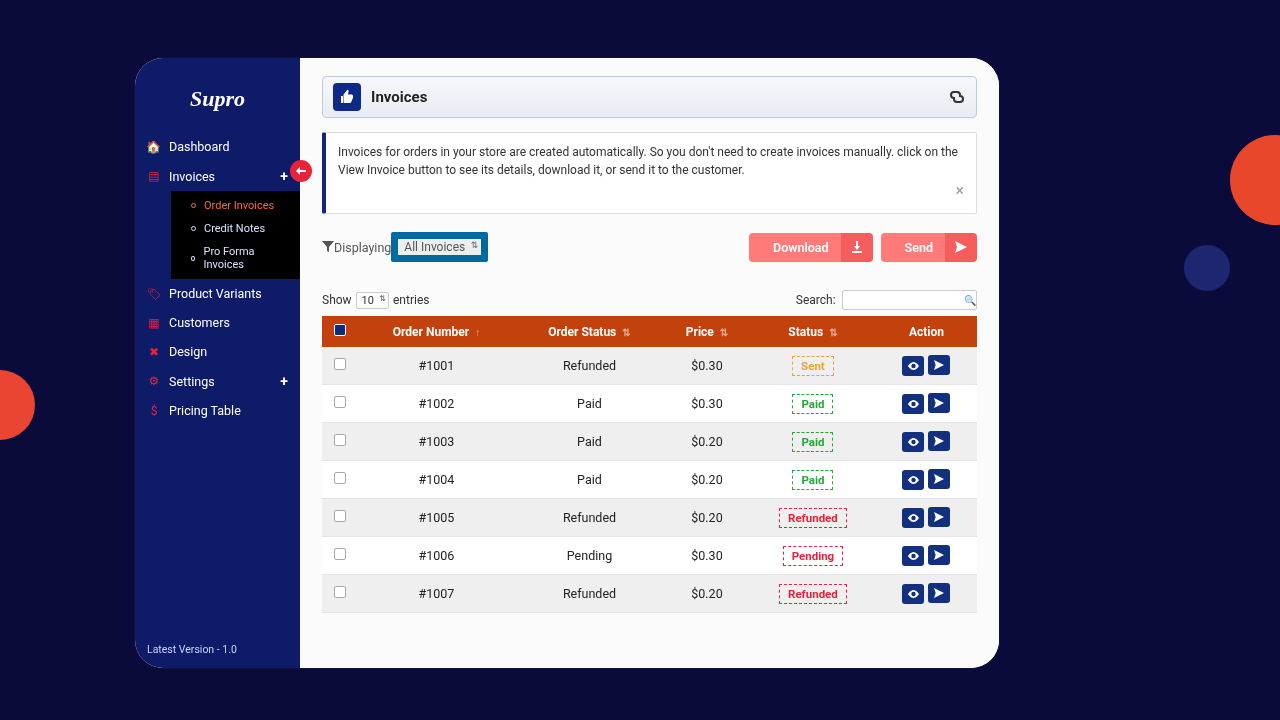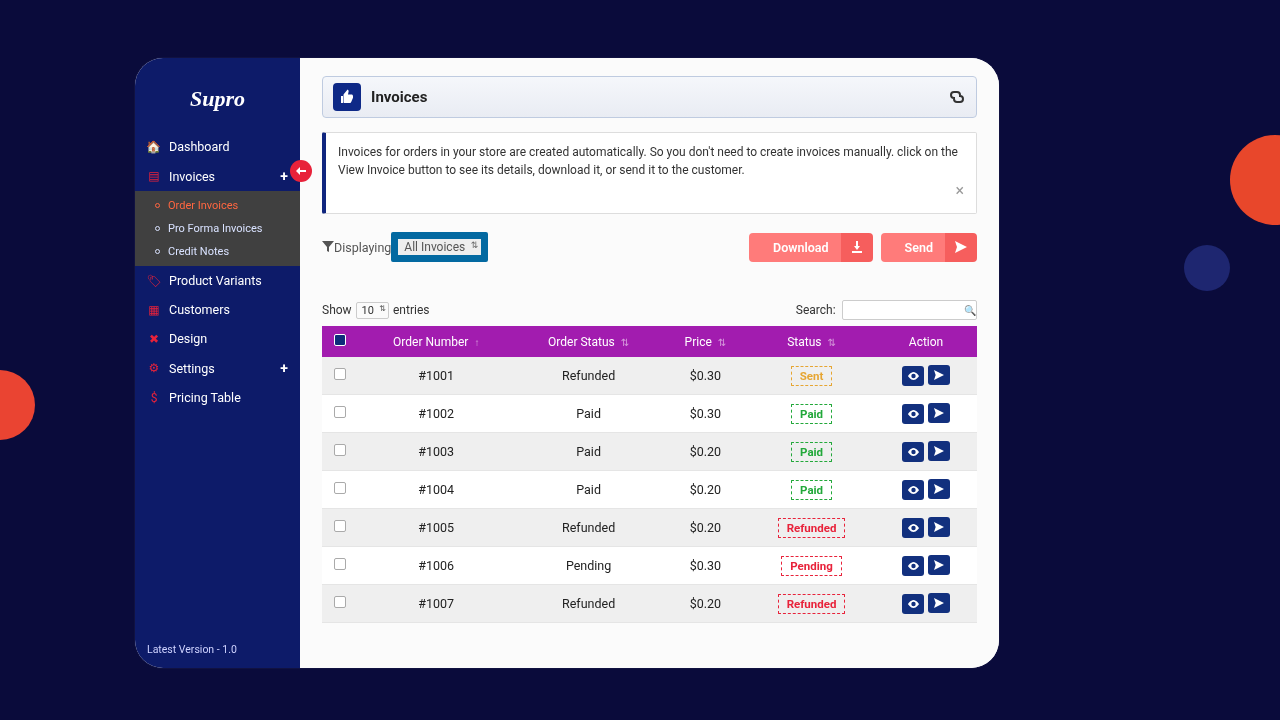--- a/index.html
+++ b/index.html
@@ -10,21 +10,21 @@
 .panel{position:absolute;left:135px;top:58px;width:864px;height:610px;border-radius:28px;background:#fff;display:flex;overflow:hidden;box-shadow:0 0 0 1px rgba(255,255,255,.03);}
 .sidebar{width:165px;background:#0d1b69;color:#fff;padding:28px 0 0;position:relative;display:flex;flex-direction:column;}
 .logo{font-family:cursive;font-style:italic;font-weight:700;font-size:22px;text-align:center;margin-bottom:20px;color:#fff;}
 .togglebtn{position:absolute;right:-12px;top:102px;width:22px;height:22px;border-radius:50%;background:#e8223a;display:flex;align-items:center;justify-content:center;color:#fff;font-size:11px;}
 .nav{display:flex;flex-direction:column;font-size:12px;}
 .nav-item{display:flex;align-items:center;gap:8px;padding:7px 12px;color:#fff;cursor:pointer;}
 .nav-item .icon{width:14px;display:inline-flex;justify-content:center;color:#e8223a;font-size:12px;}
 .nav-item.text-item{font-size:12.5px;}
 .nav-item.open{background:#0d1b69;}
 .plus{margin-left:auto;color:#fff;font-size:14px;font-weight:700;}
-.sub{background:#404040;padding:3px 0;}
+.sub{background:#000000;padding:3px 0;margin-left:36px;}
 .sub-item{display:flex;align-items:center;gap:8px;padding:5px 20px;font-size:11px;color:#d9e2ff;cursor:pointer;}
 .sub-item.active{color:#ff6640;}
 .sub-item .dot{width:5px;height:5px;border:1px solid currentColor;border-radius:50%;}
 .version{margin-top:auto;font-size:10.5px;color:#cfd3ff;padding:8px 12px 12px;}
 .content{flex:1;background:#fbfbfb;padding:18px 22px;overflow:auto;}
 .titlebar{background:linear-gradient(#f5f7fb,#e9ecf3);border:1px solid #bfcbe0;border-radius:4px;display:flex;align-items:center;gap:10px;padding:6px 10px;margin-bottom:14px;}
 .titlebar .thumb{width:28px;height:28px;background:#0e2987;border-radius:4px;display:flex;align-items:center;justify-content:center;}
 .titlebar .title{font-weight:700;font-size:15px;color:#222;}
 .titlebar .link{margin-left:auto;color:#333;font-size:16px;}
 .alert{display:flex;align-items:flex-start;border:1px solid #ddd;border-left:4px solid #10267f;background:#fff;padding:10px 12px;font-size:12px;color:#333;line-height:1.5;border-radius:2px;flex-direction:column;}
@@ -33,29 +33,29 @@
 .filter{display:flex;align-items:center;font-size:12.5px;color:#555;}
 .filter .icon{color:#555;}
 .filter .select{background:#eee;border:7px solid #0369a1;padding:1px 16px 1px 6px;border-radius:2px;font-size:12px;position:relative;}
 .filter .select:after{content:"⇅";position:absolute;right:3px;top:1px;font-size:9px;color:#666;}
 .actions{margin-left:auto;display:flex;gap:8px;}
 .btn{display:flex;align-items:stretch;border-radius:4px;overflow:hidden;font-size:12.5px;font-weight:600;color:#fff;cursor:pointer;}
 .btn .lbl{padding:7px 12px;}
 .btn .ic{padding:7px 10px;display:flex;align-items:center;}
 .btn.red .lbl{background:#ff7b7a;padding-left:24px;}
 .btn.red .ic{background:#f65e5d;}
-.table-head{display:flex;align-items:center;margin-top:38px;font-size:12px;color:#333;}
+.table-head{display:flex;align-items:center;margin-top:28px;font-size:12px;color:#333;}
 .show-entries{display:flex;align-items:center;gap:4px;}
 .show-entries .sel{border:1px solid #ccc;border-radius:2px;padding:1px 14px 1px 5px;font-size:11px;position:relative;}
 .show-entries .sel:after{content:"⇅";position:absolute;right:2px;top:1px;font-size:8px;color:#555;}
 .search{margin-left:auto;display:flex;align-items:center;gap:6px;}
 .search input{border:1px solid #ccc;border-radius:2px;width:135px;height:20px;font-size:11px;padding:2px 18px 2px 4px;}
 .search .mag{font-size:10px;color:#888;margin-left:-18px;}
 table{width:100%;border-collapse:collapse;margin-top:6px;font-size:12.5px;}
-thead th{background:#a21caf;color:#fff;font-weight:400;padding:8px 6px;text-align:center;font-size:12px;}
+thead th{background:#c2410c;color:#fff;font-weight:700;padding:8px 6px;text-align:center;font-size:12px;}
 thead th .sort{opacity:.55;font-size:10px;margin-left:6px;}
 tbody td{padding:8px 6px;text-align:center;color:#222;}
 tbody tr:nth-child(odd){background:#efefef;}
 tbody tr:nth-child(even){background:#fff;}
 tbody tr{border-bottom:1px solid #e5e5e5;}
 .chk{width:12px;height:12px;border:1px solid #aaa;border-radius:2px;display:inline-block;background:#fff;}
 thead .chk{border-color:#fff;background:#0f2c7a;}
 .badge{display:inline-block;padding:2px 8px;font-size:11.5px;font-weight:700;border:1px dashed;border-radius:1px;}
 .badge.sent{color:#e6a531;border-color:#e6a531;}
 .badge.paid{color:#22a83a;border-color:#22a83a;}
@@ -91,25 +91,25 @@
         <span>Invoices</span>
         <span class="plus">+</span>
       </div>
       <div class="sub">
         <div class="sub-item active">
           <span class="dot"></span>
           <span>Order Invoices</span>
         </div>
         <div class="sub-item">
           <span class="dot"></span>
-          <span>Pro Forma Invoices</span>
+          <span>Credit Notes</span>
         </div>
         <div class="sub-item">
           <span class="dot"></span>
-          <span>Credit Notes</span>
+          <span>Pro Forma Invoices</span>
         </div>
       </div>
 
       <div class="nav-item text-item">
         <span class="icon">🏷</span>
         <span>Product Variants</span>
       </div>
       <div class="nav-item text-item">
         <span class="icon">▦</span>
         <span>Customers</span>

